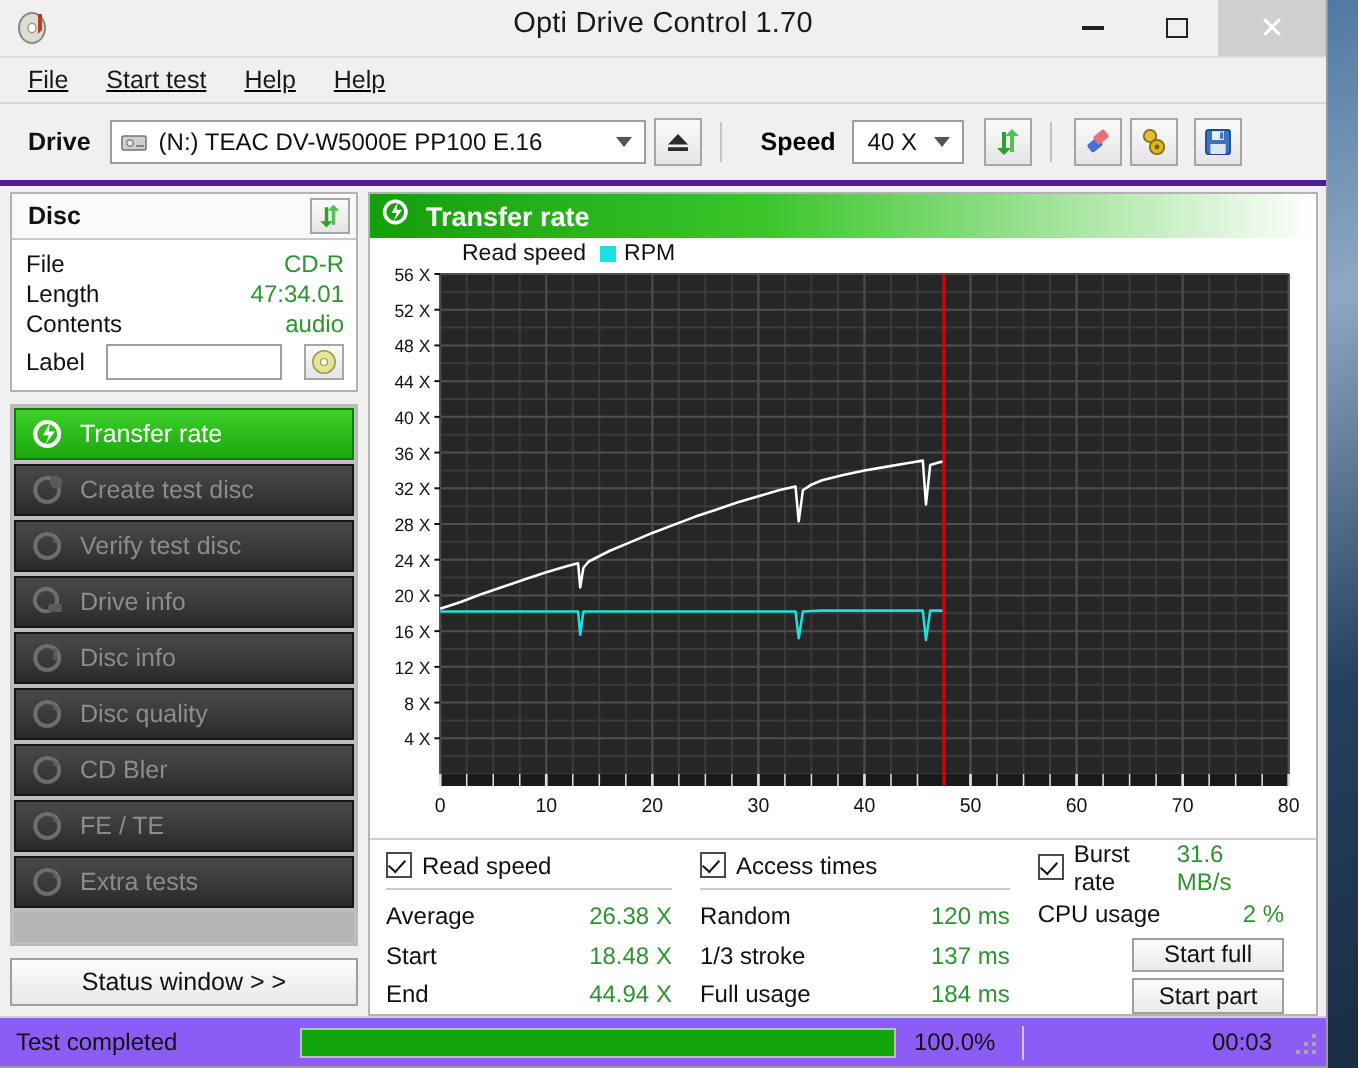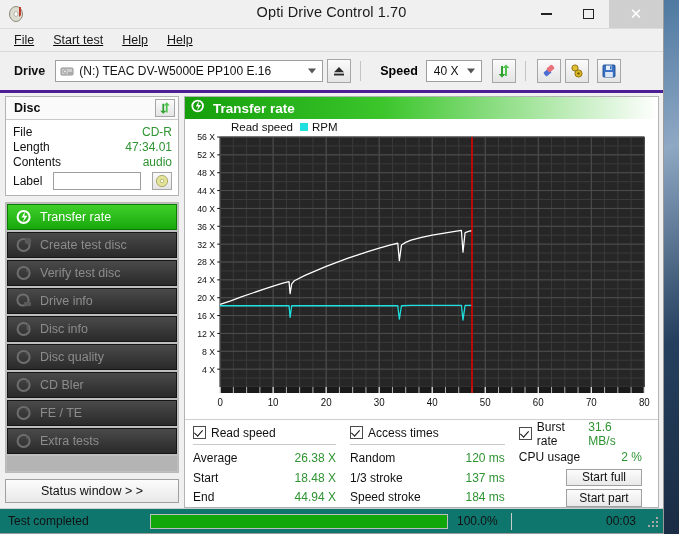--- a/index.html
+++ b/index.html
@@ -206,21 +206,21 @@
   .act-btn {
     width: 74px; height: 20px; margin: 3px 0 0 auto;
     border: 1px solid #a0a0a0; background: linear-gradient(#fcfcfc,#e9e9e9);
     display:flex; align-items:center; justify-content:center;
     font-size: 12px; color:#111; margin-right: 8px;
   }
   
   #statusbar {
     height: 24px; flex:none;
     border-top: 1px solid #cfcfcf;
-    background: #0f766e;
+    background: #8b5cf6;
     display: flex; align-items: center;
     padding: 0 2px 0 8px;
   }
   #status-text { font-size: 12px; color:#111; width: 142px; }
   #progress-outer {
     width: 298px; height: 15px; background: #e8e8e8;
     border: 1px solid #bdbdbd; box-sizing: border-box; position: relative;
   }
   #progress-fill { height: 100%; background: #11a60a; }
   #progress-pct { font-size: 12px; color:#111; margin-left: 9px; width: 48px;}
@@ -655,21 +655,21 @@
           <div class="res-rule"></div>
           <div class="res-row">
             <span class="res-key">Random</span>
             <span class="res-val">120 ms</span>
           </div>
           <div class="res-row">
             <span class="res-key">1/3 stroke</span>
             <span class="res-val">137 ms</span>
           </div>
           <div class="res-row">
-            <span class="res-key">Speed stroke</span>
+            <span class="res-key">Full usage</span>
             <span class="res-val">184 ms</span>
           </div>
         </div>
 
         <div class="res-col" id="col-burst">
           <div id="burst-head">
             <span class="left">
               <span class="cbox"></span>
               <span class="res-head-label">Burst rate</span>
             </span>

